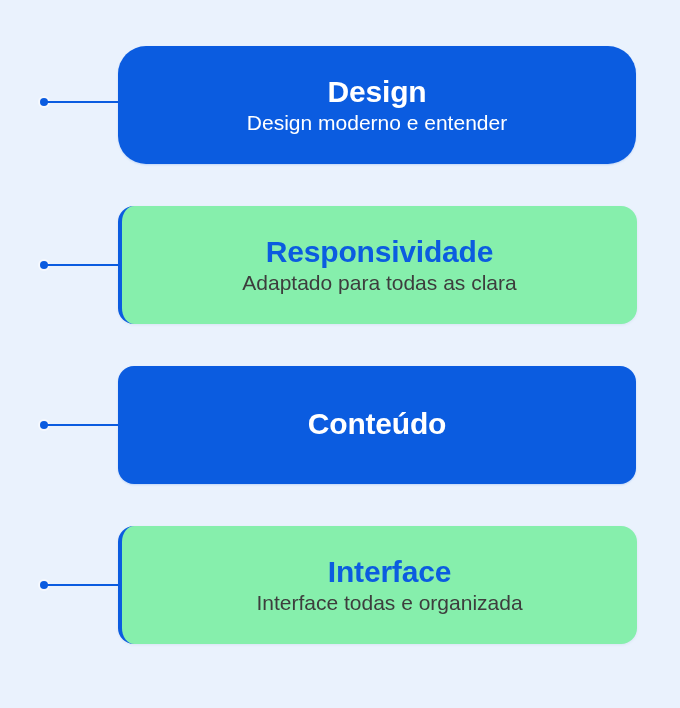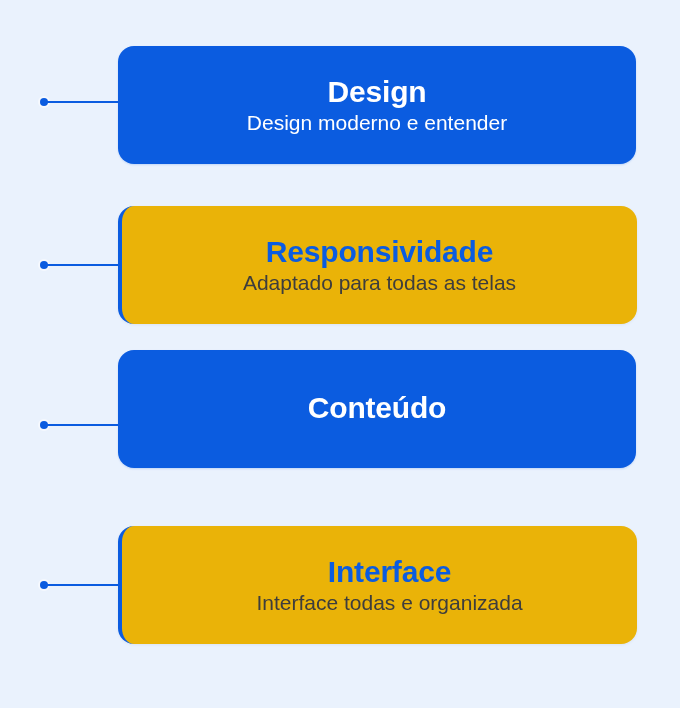--- a/index.html
+++ b/index.html
@@ -79,21 +79,21 @@
     box-shadow: 0 1px 2px rgba(11, 92, 224, 0.18);
   }
   .card.filled .card-title {
     color: #ffffff;
   }
   .card.filled .card-subtitle {
     color: #ffffff;
   }
 
   .card.outlined {
-    background: #eab308;
+    background: #86efac;
     border-left: 4px solid #0b5ce0;
     width: 519px;
     box-shadow: 0 1px 3px rgba(20, 60, 130, 0.07);
   }
   .card.outlined .card-title {
     color: #0b5ce0;
   }
   .card.outlined .card-subtitle {
     color: #3d3d3d;
   }
@@ -115,41 +115,41 @@
 </head>
 <body>
 
 <div id="stage">
 
   <div class="connector" style="top:96px;">
     <span class="halo"></span>
     <span class="dot"></span>
     <span class="line"></span>
   </div>
-  <div class="card filled" style="top:46px;">
+  <div class="card filled" style="top:46px;border-radius:28px;">
     <div class="card-title">Design</div>
     <div class="card-subtitle">Design moderno e entender</div>
   </div>
 
   <div class="connector" style="top:259px;">
     <span class="halo"></span>
     <span class="dot"></span>
     <span class="line"></span>
   </div>
   <div class="card outlined" style="top:206px;">
     <div class="card-title">Responsividade</div>
-    <div class="card-subtitle">Adaptado para todas as telas</div>
+    <div class="card-subtitle">Adaptado para todas as clara</div>
   </div>
 
   <div class="connector" style="top:419px;">
     <span class="halo"></span>
     <span class="dot"></span>
     <span class="line"></span>
   </div>
-  <div class="card filled" style="top:350px;">
+  <div class="card filled" style="top:366px;">
     <div class="card-title">Conteúdo</div>
   </div>
 
   <div class="connector" style="top:579px;">
     <span class="halo"></span>
     <span class="dot"></span>
     <span class="line"></span>
   </div>
   <div class="card outlined" style="top:526px;padding-left:20px;">
     <div class="card-title">Interface</div>

